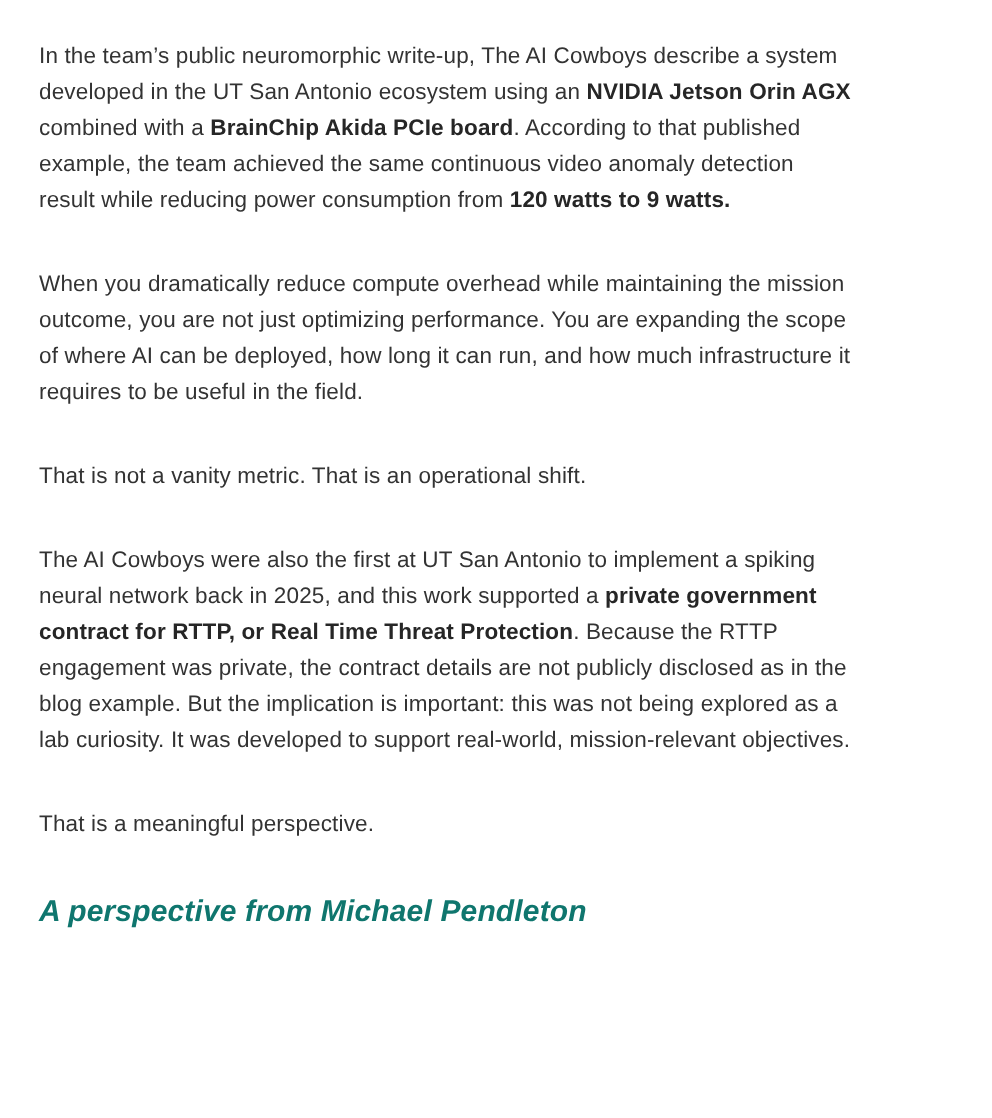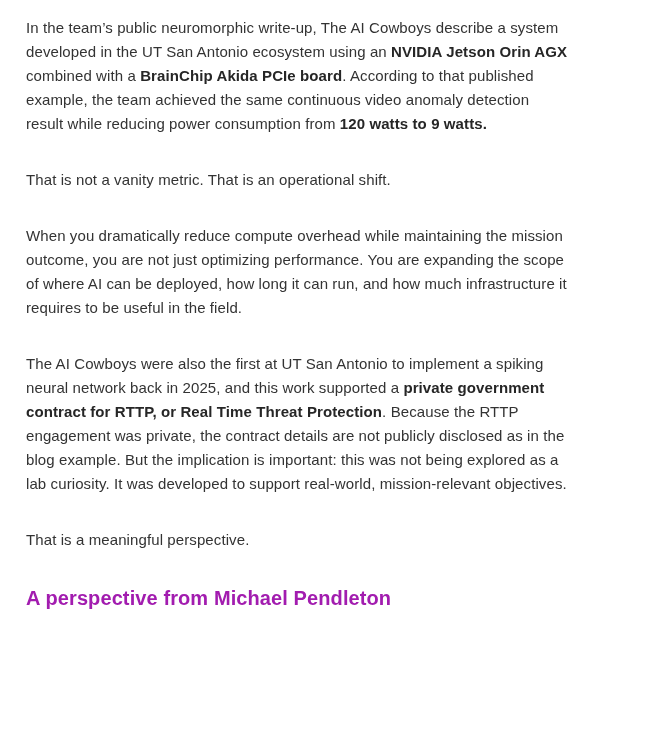--- a/index.html
+++ b/index.html
@@ -11,45 +11,47 @@
     width: 661px;
     height: 745px;
     overflow: hidden;
     font-family: "Liberation Sans", "DejaVu Sans", sans-serif;
     color: #333333;
   }
   .doc {
     padding: 16px 26px 0 26px;
     box-sizing: border-box;
     width: 594px;
+    margin-top: 10px;
   }
   .doc p {
     margin: 0 0 32px 0;
     font-size: 15px;
     line-height: 24px;
     font-weight: 400;
     color: #333333;
     letter-spacing: 0.1px;
   }
   .doc p b {
     font-weight: 700;
     color: #262626;
   }
   .doc h2 {
     margin: 0 0 12px 0;
     font-size: 20px;
     line-height: 28px;
     font-weight: 700;
-    color: #a21caf;
+    color: #0f766e;
     letter-spacing: 0.1px;
+    font-style: italic;
   }
 </style>
 </head>
 <body>
 
 <main class="doc" id="doc-root">
     <p><span>In the team’s public neuromorphic write-up, The AI Cowboys describe a system developed in the UT San Antonio ecosystem using an </span><b>NVIDIA Jetson Orin AGX</b><span> combined with a </span><b>BrainChip Akida PCIe board</b><span>. According to that published example, the team achieved the same continuous video anomaly detection result while reducing power consumption from </span><b>120 watts to 9 watts.</b></p>
+    <p><span>When you dramatically reduce compute overhead while maintaining the mission outcome, you are not just optimizing performance. You are expanding the scope of where AI can be deployed, how long it can run, and how much infrastructure it requires to be useful in the field.</span></p>
     <p><span>That is not a vanity metric. That is an operational shift.</span></p>
-    <p><span>When you dramatically reduce compute overhead while maintaining the mission outcome, you are not just optimizing performance. You are expanding the scope of where AI can be deployed, how long it can run, and how much infrastructure it requires to be useful in the field.</span></p>
     <p><span>The AI Cowboys were also the first at UT San Antonio to implement a spiking neural network back in 2025, and this work supported a </span><b>private government contract for RTTP, or Real Time Threat Protection</b><span>. Because the RTTP engagement was private, the contract details are not publicly disclosed as in the blog example. But the implication is important: this was not being explored as a lab curiosity. It was developed to support real-world, mission-relevant objectives.</span></p>
     <p><span>That is a meaningful perspective.</span></p>
     <h2><span>A perspective from Michael Pendleton</span></h2>
   </main>
 
 </body></html>

